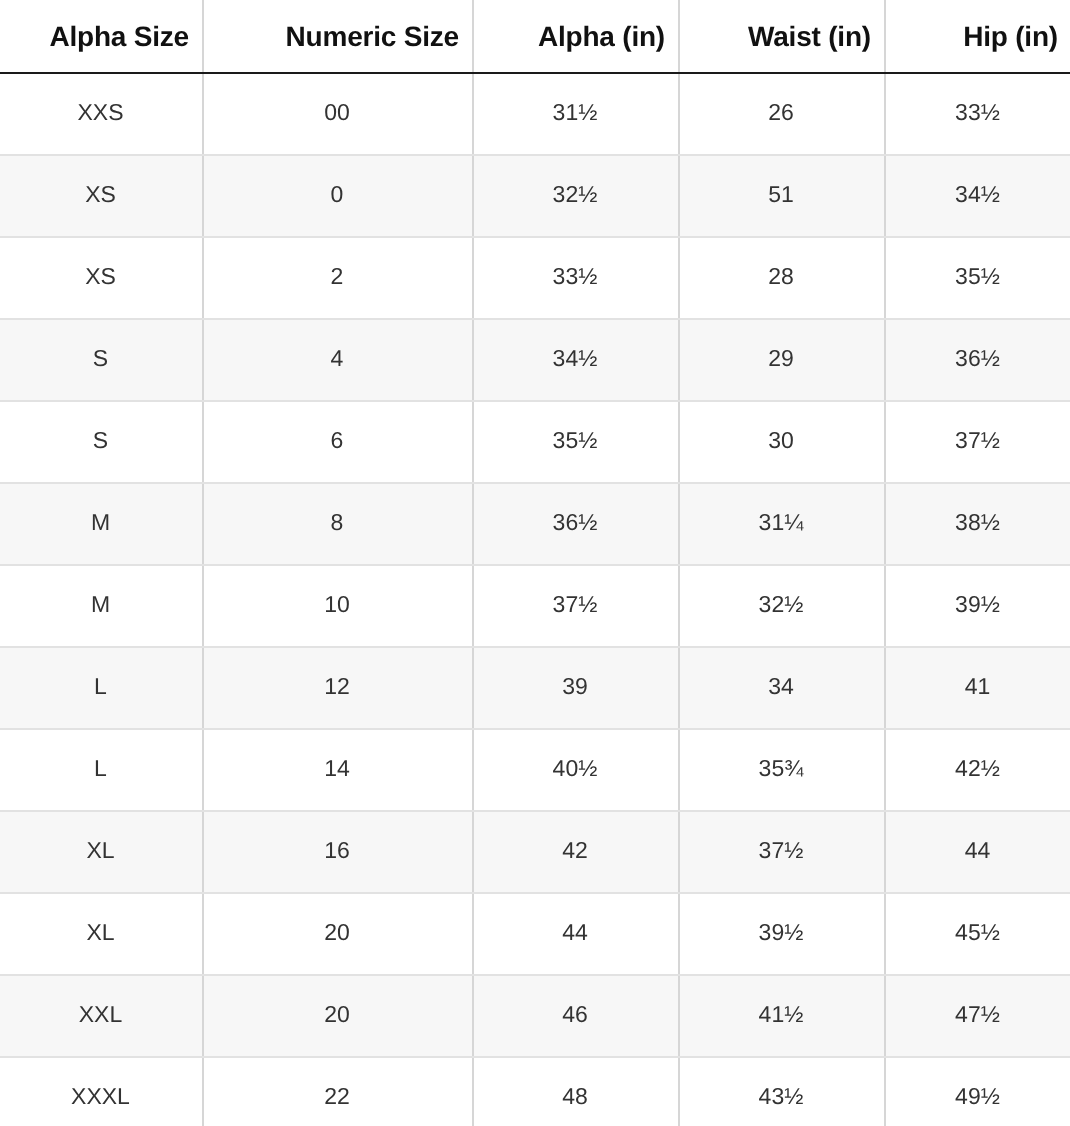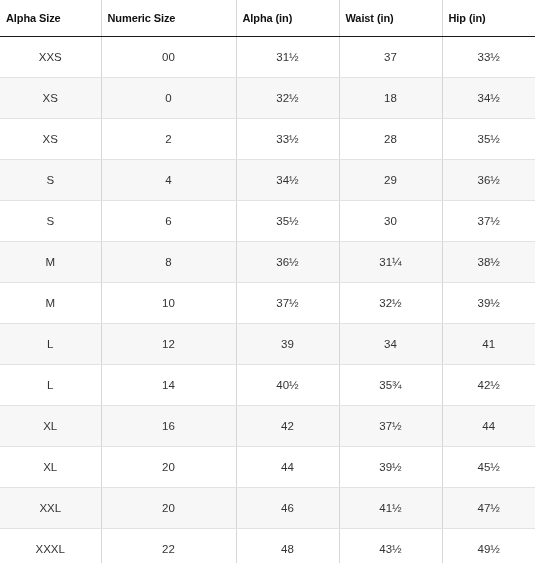--- a/index.html
+++ b/index.html
@@ -23,23 +23,23 @@
 
   .size-chart col.c-alpha   { width: 101px; }
   .size-chart col.c-numeric { width: 135px; }
   .size-chart col.c-bust    { width: 103px; }
   .size-chart col.c-waist   { width: 103px; }
   .size-chart col.c-hip     { width: 93px; }
 
   .size-chart thead th {
     height: 36px;
     padding: 0 6px;
-    text-align: left;
+    text-align: right;
     vertical-align: middle;
-    font-size: 11px;
+    font-size: 14px;
     font-weight: bold;
     letter-spacing: -0.1px;
     color: #111111;
     background: #ffffff;
     border-right: 1px solid #d6d6d6;
     border-bottom: 1px solid #1a1a1a;
   }
   .size-chart thead th:last-child {
     border-right: none;
   }
@@ -85,28 +85,28 @@
       <th>Alpha (in)</th>
       <th>Waist (in)</th>
       <th>Hip (in)</th>
     </tr>
   </thead>
   <tbody>
     <tr class="plain">
       <td>XXS</td>
       <td>00</td>
       <td>31½</td>
-      <td>37</td>
+      <td>26</td>
       <td>33½</td>
     </tr>
     <tr class="shaded">
       <td>XS</td>
       <td>0</td>
       <td>32½</td>
-      <td>18</td>
+      <td>51</td>
       <td>34½</td>
     </tr>
     <tr class="plain">
       <td>XS</td>
       <td>2</td>
       <td>33½</td>
       <td>28</td>
       <td>35½</td>
     </tr>
     <tr class="shaded">

